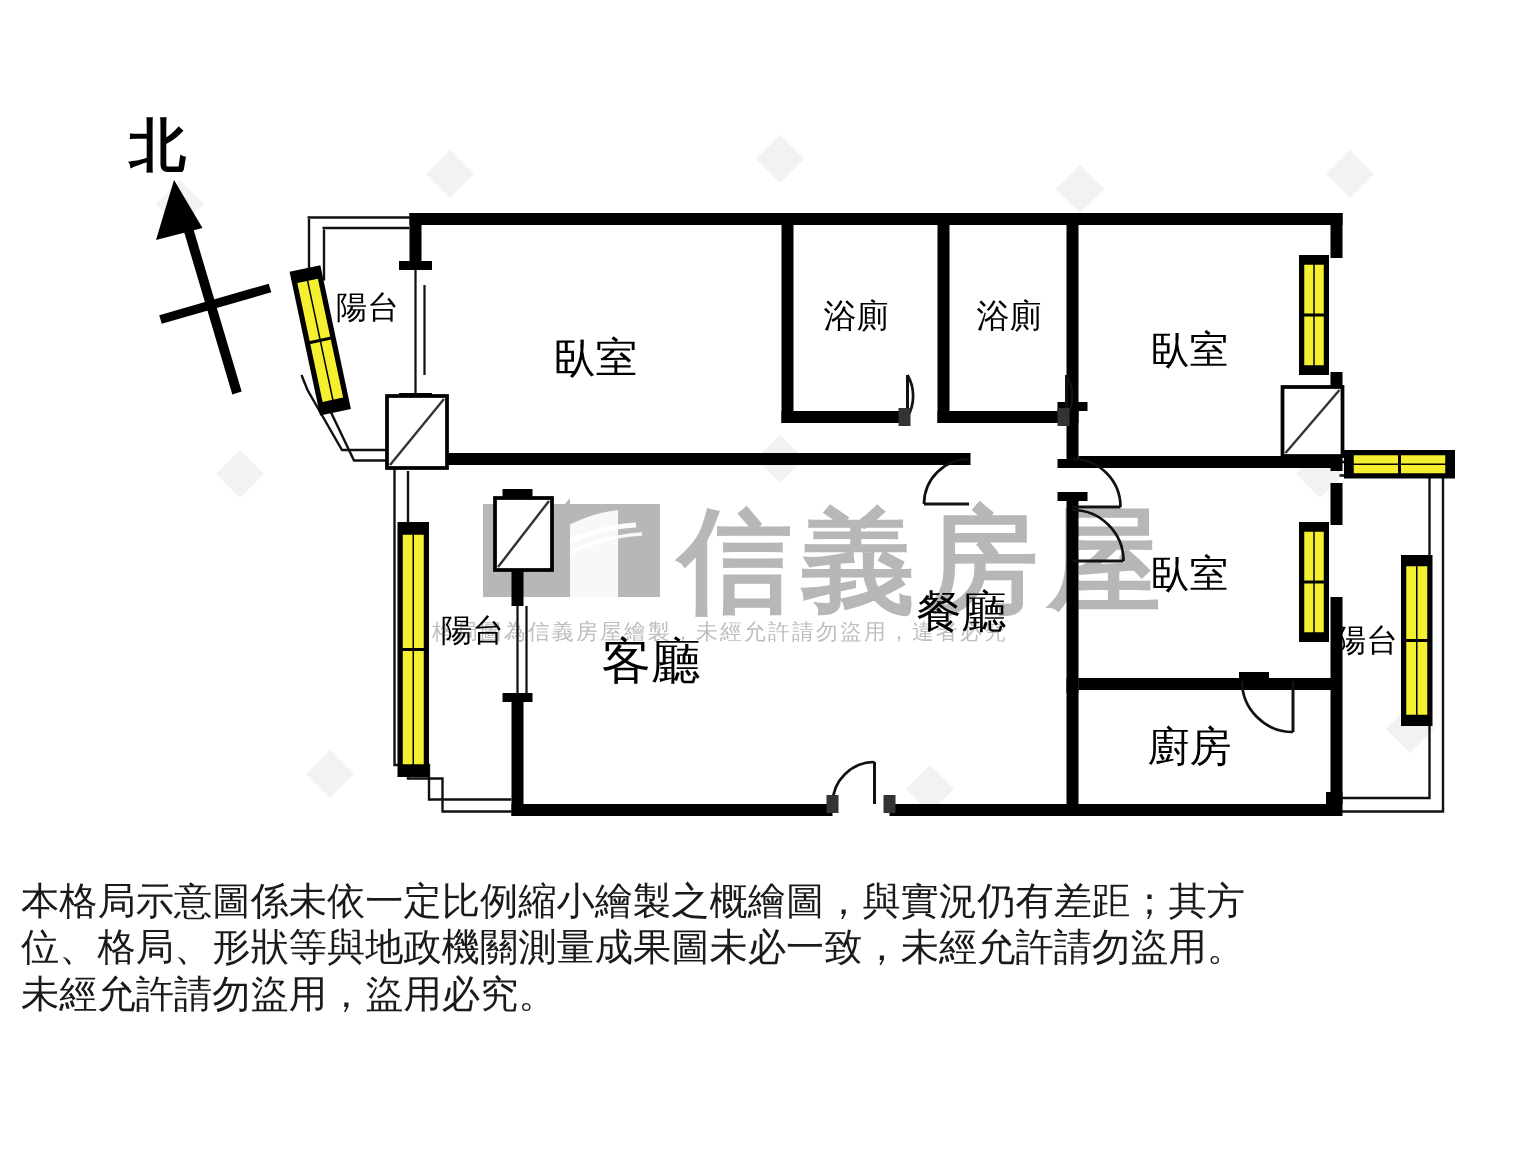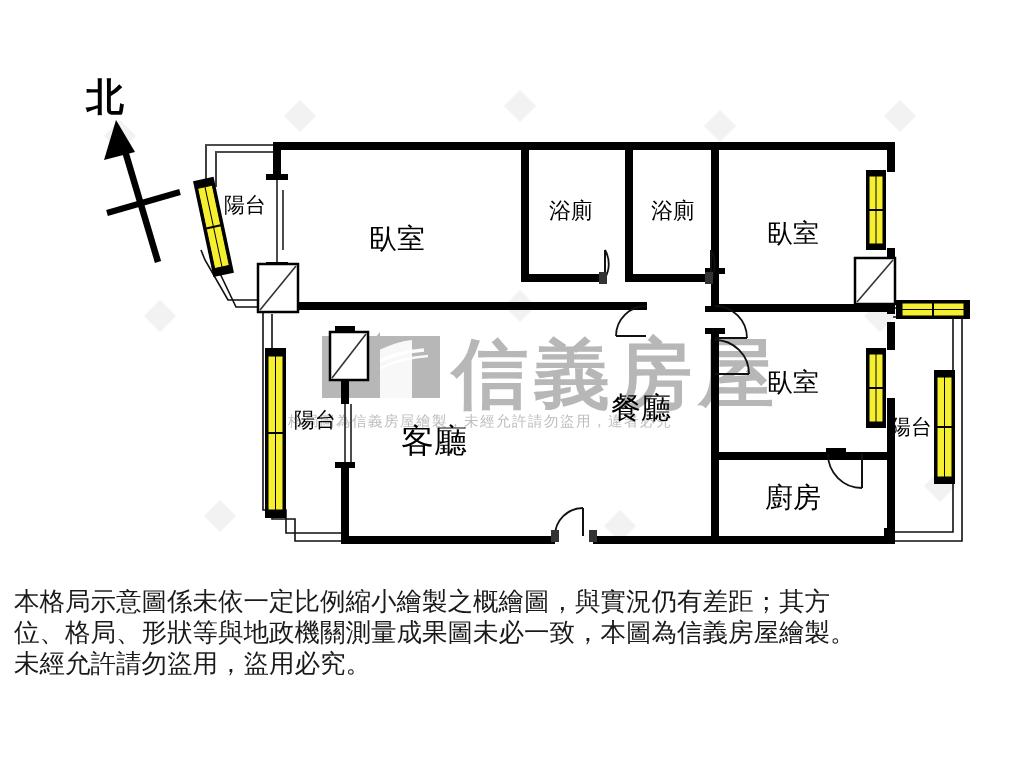--- a/index.html
+++ b/index.html
@@ -259,17 +259,17 @@
       <text x="434" y="452" font-size="33" text-anchor="middle">客廳</text>
       <text x="641" y="418" font-size="30" text-anchor="middle">餐廳</text>
       <text x="911" y="434" font-size="21" text-anchor="middle">陽台</text>
       <text x="793" y="507" font-size="28" text-anchor="middle">廚房</text>
     </g>
 
   </svg>
 
   <div class="disclaimer">
     <div>本格局示意圖係未依一定比例縮小繪製之概繪圖，與實況仍有差距；其方</div>
-    <div>位、格局、形狀等與地政機關測量成果圖未必一致，本圖為信義房屋繪製。</div>
+    <div>位、格局、形狀等與地政機關測量成果圖未必一致，未經允許請勿盜用。</div>
     <div>未經允許請勿盜用，盜用必究。</div>
   </div>
 
 </div>
 
 </body></html>

